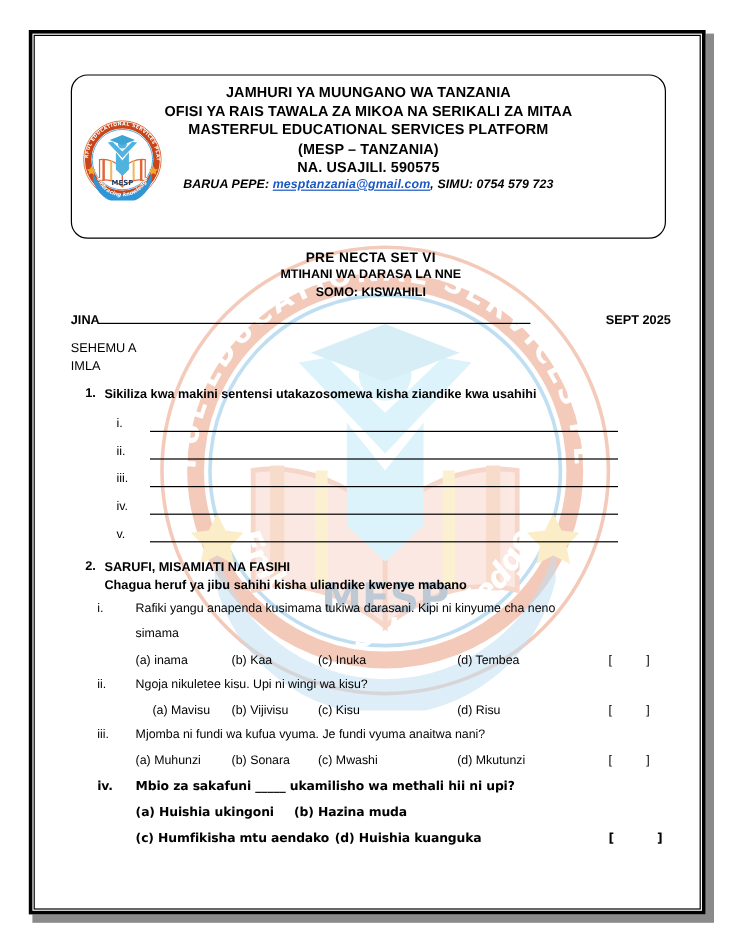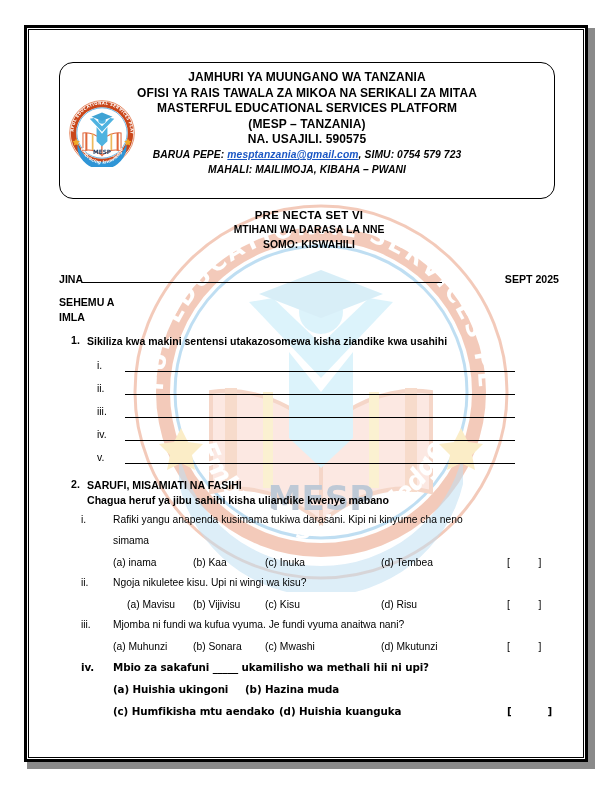--- a/index.html
+++ b/index.html
@@ -126,36 +126,36 @@
     line-height: 14.5px;
   }
 
   .jina-row {
     display: flex;
     align-items: baseline;
     margin-top: 9px;
     font-weight: bold;
     font-size: 10.6px;
   }
-  .jina-label { white-space: nowrap; margin-top: 12px; }
+  .jina-label { white-space: nowrap; }
   .jina-rule {
     flex: 0 0 360px;
     border-bottom: 1.3px solid #000;
     height: 1px;
     margin: 0 0 1px -1px;
   }
   .jina-date {
     margin-left: auto;
     white-space: nowrap;
     font-weight: bold;
     font-size: 10.6px;
   }
 
   .section-label {
-    font-weight: bold;
+    font-weight: normal;
     font-size: 10.6px;
     line-height: 14.5px;
     margin-top: 10px;
   }
   .section-label.tight { margin-top: 0; }
 
   
   .q-row {
     display: flex;
     margin-top: 10px;
@@ -360,21 +360,20 @@
 
     <div class="header-lines">
       <div class="hl">JAMHURI YA MUUNGANO WA TANZANIA</div>
       <div class="hl">OFISI YA RAIS TAWALA ZA MIKOA NA SERIKALI ZA MITAA</div>
       <div class="hl">MASTERFUL EDUCATIONAL SERVICES PLATFORM</div>
       <div class="hl">(MESP – TANZANIA)</div>
       <div class="hl">NA. USAJILI. 590575</div>
       <div class="hl small">
         <span>BARUA PEPE: </span><a class="email-link" href="#">mesptanzania@gmail.com</a><span>, SIMU: 0754 579 723</span>
       </div>
-      <div class="hl small">MAHALI: MAILIMOJA, KIBAHA – PWANI</div>
     </div>
   </div>
 
   <div class="content">
 
     <div class="exam-title">PRE NECTA SET VI</div>
     <div class="exam-sub">MTIHANI WA DARASA LA NNE</div>
     <div class="exam-sub">SOMO: KISWAHILI</div>
 
     <div class="jina-row">

